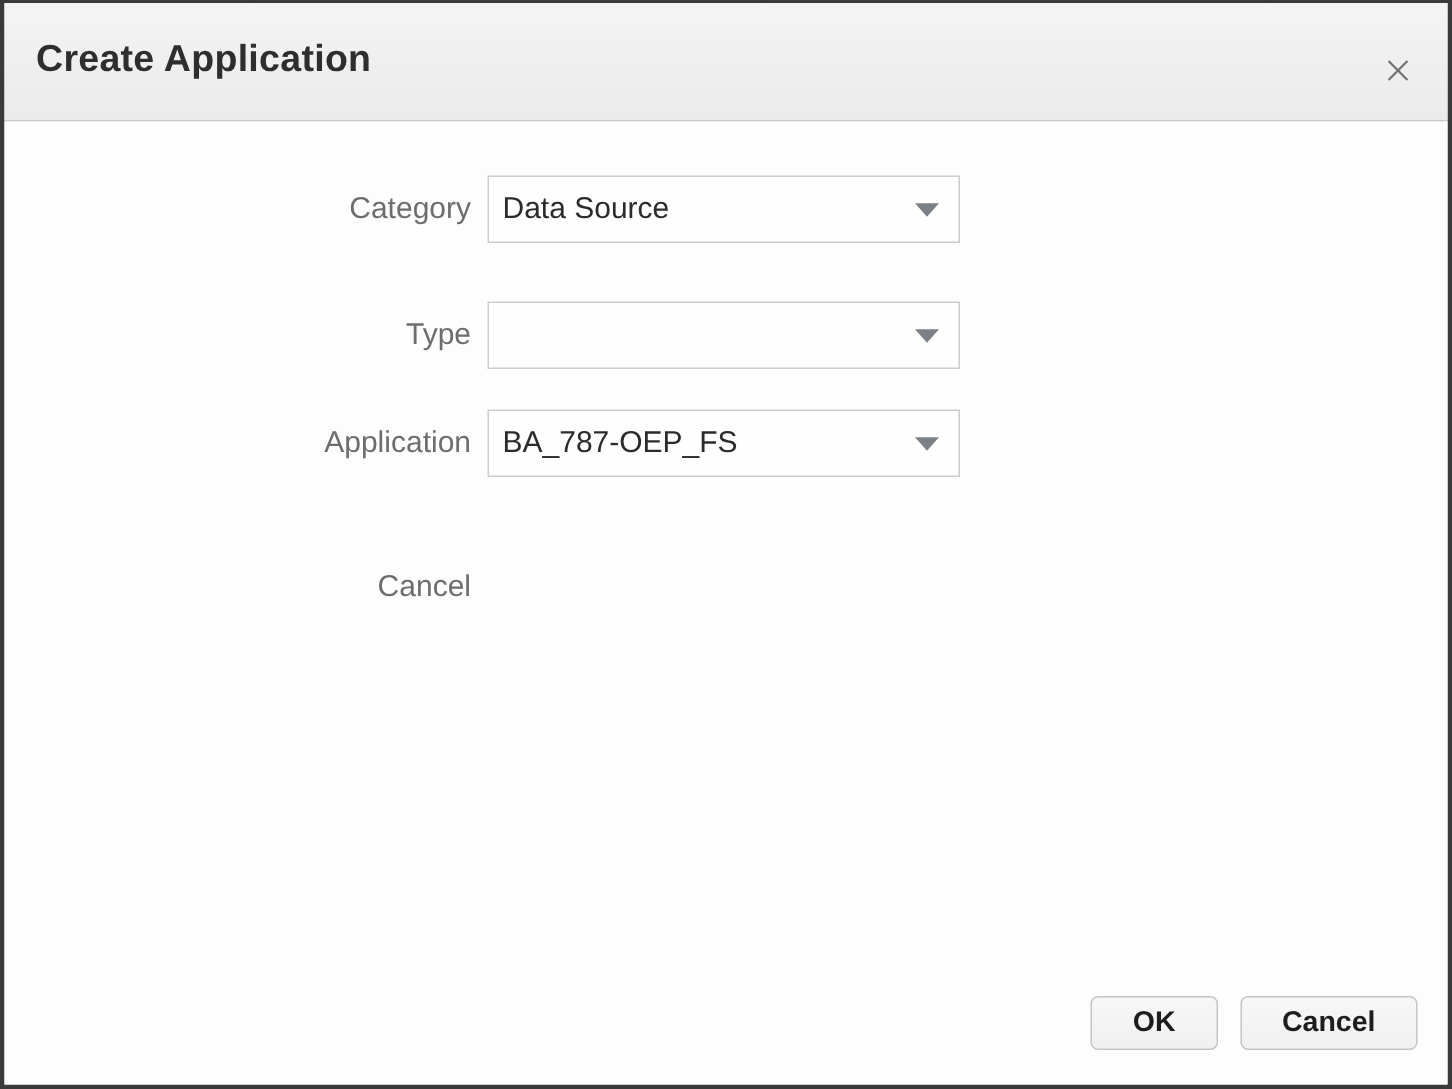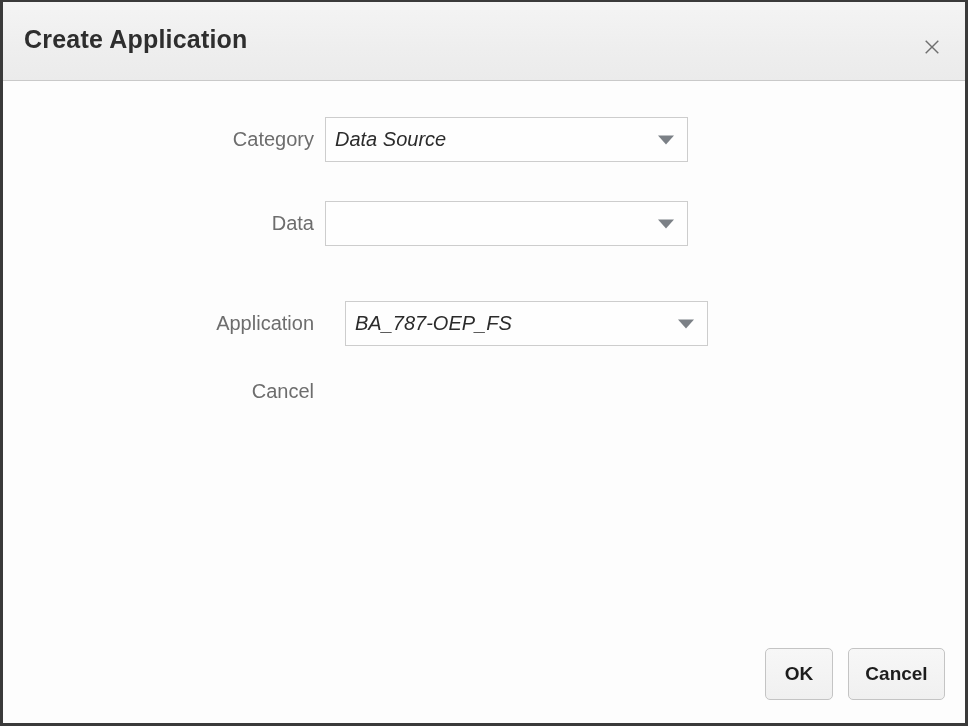--- a/index.html
+++ b/index.html
@@ -80,27 +80,26 @@
     text-align: right;
     padding-right: 11px;
     font-size: 20px;
     color: #6d6d6d;
     white-space: nowrap;
     line-height: 45px;
   }
 
   .field-control {
     position: relative;
-    width: 363px;
+    width: 315px;
     height: 45px;
     background: #fefefe;
     border: 1px solid #cdcdcd;
     display: flex;
     align-items: center;
-    font-style: italic;
   }
 
   .field-value {
     font-size: 20px;
     color: #2b2b2b;
     padding-left: 9px;
     white-space: nowrap;
     overflow: hidden;
     line-height: 45px;
   }
@@ -121,23 +120,23 @@
   
   #button-bar {
     position: absolute;
     right: 20px;
     bottom: 23px;
     display: flex;
     gap: 15px;
   }
 
   .dlg-button {
-    height: 52px;
+    height: 36px;
     min-width: 68px;
-    padding: 0 10px;
+    padding: 0 27px;
     background: linear-gradient(to bottom, #f7f7f7 0%, #f0f0f0 100%);
     border: 1px solid #c4c4c4;
     border-radius: 5px;
     font-family: "Liberation Sans", sans-serif;
     font-size: 19px;
     font-weight: bold;
     color: #1d1d1d;
     cursor: pointer;
     display: flex;
     align-items: center;
@@ -167,27 +166,27 @@
 
     <div class="form-row" style="top:36px;">
       <div class="field-label">Category</div>
       <div class="field-control">
         <span class="field-value">Data Source</span>
         <span class="dropdown-arrow"></span>
       </div>
     </div>
 
     <div class="form-row" style="top:120px;">
-      <div class="field-label">Data</div>
+      <div class="field-label">Type</div>
       <div class="field-control">
         <span class="dropdown-arrow"></span>
       </div>
     </div>
 
-    <div class="form-row" style="top:220px;gap:20px;">
+    <div class="form-row" style="top:192px;">
       <div class="field-label">Application</div>
       <div class="field-control">
         <span class="field-value">BA_787-OEP_FS</span>
         <span class="dropdown-arrow"></span>
       </div>
     </div>
 
     <div class="form-row" style="top:288px;">
       <div class="field-label">Cancel</div>
     </div>

